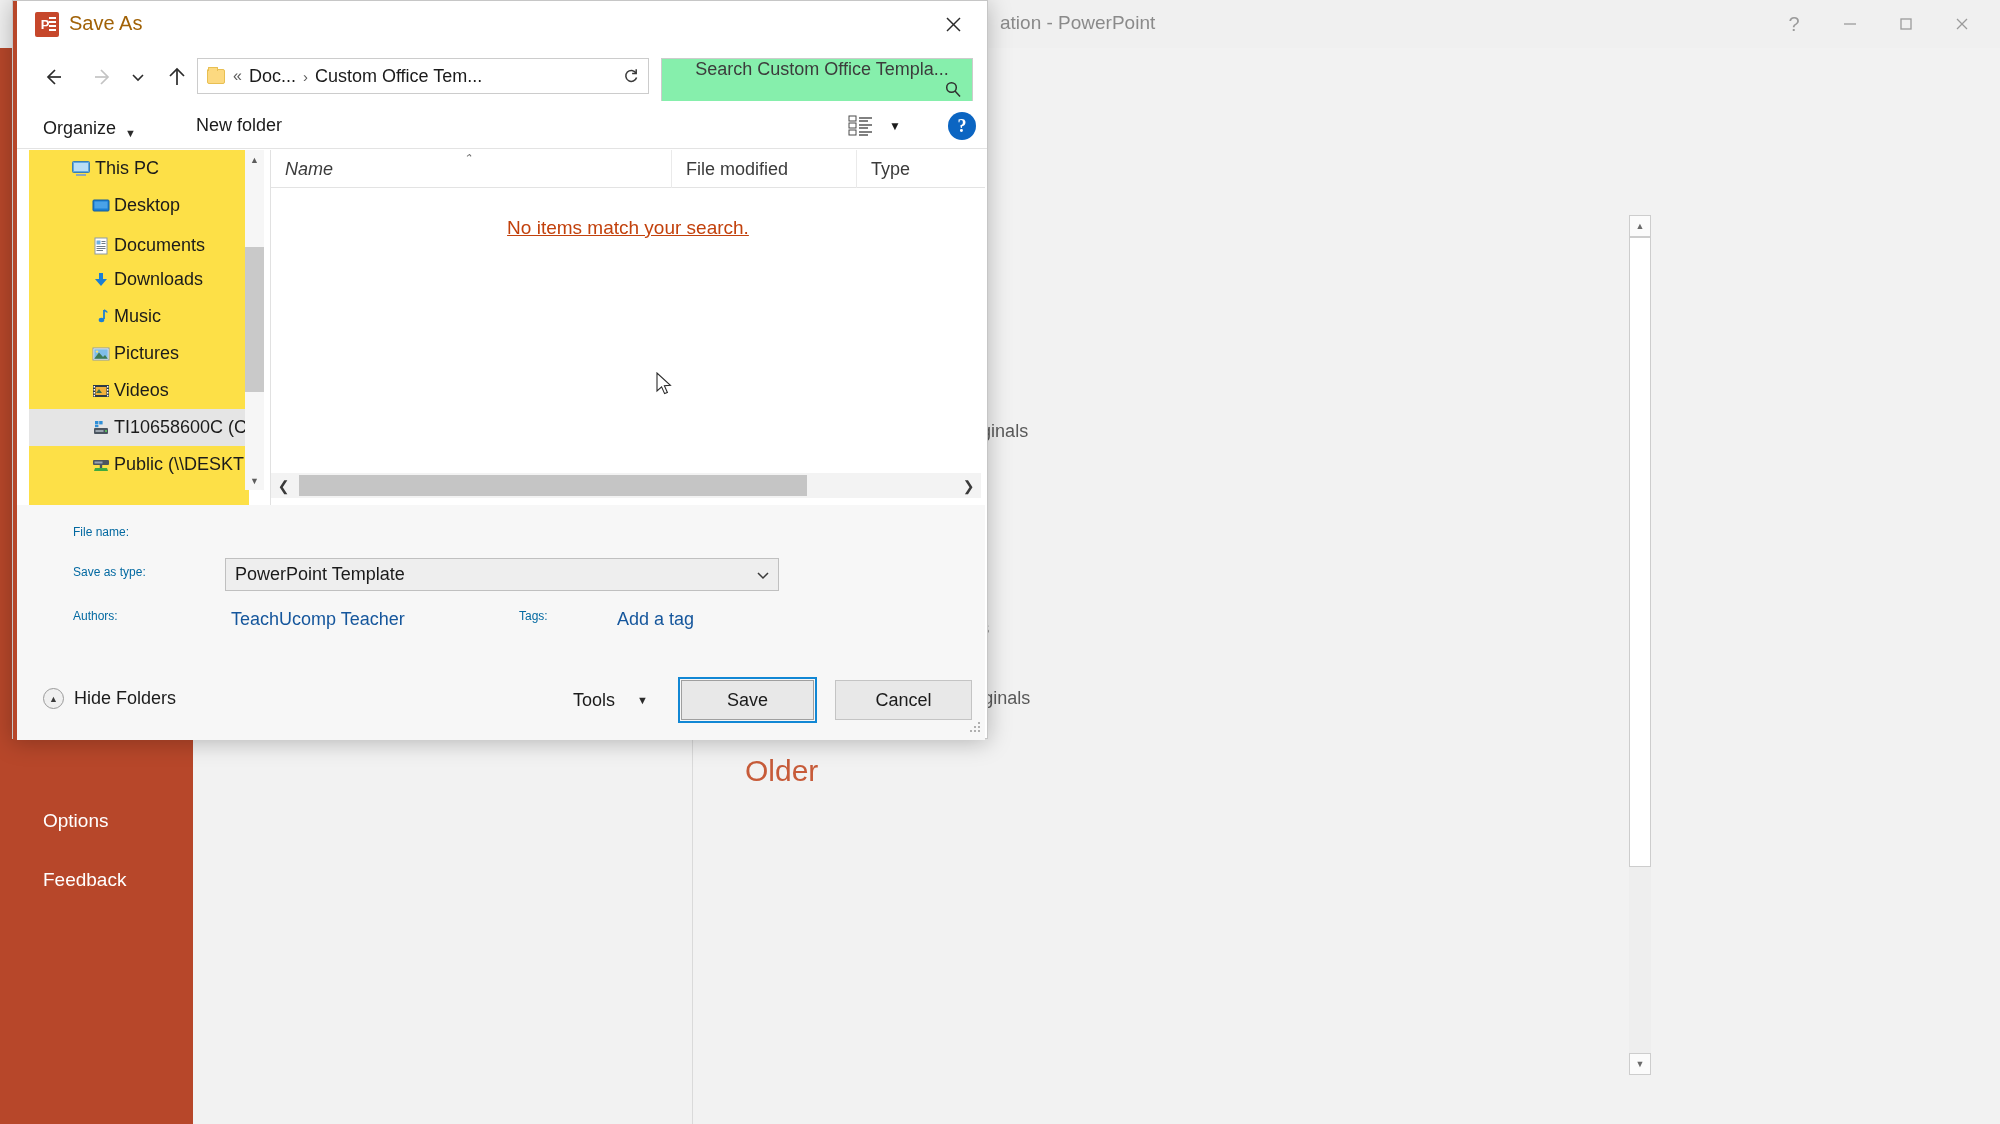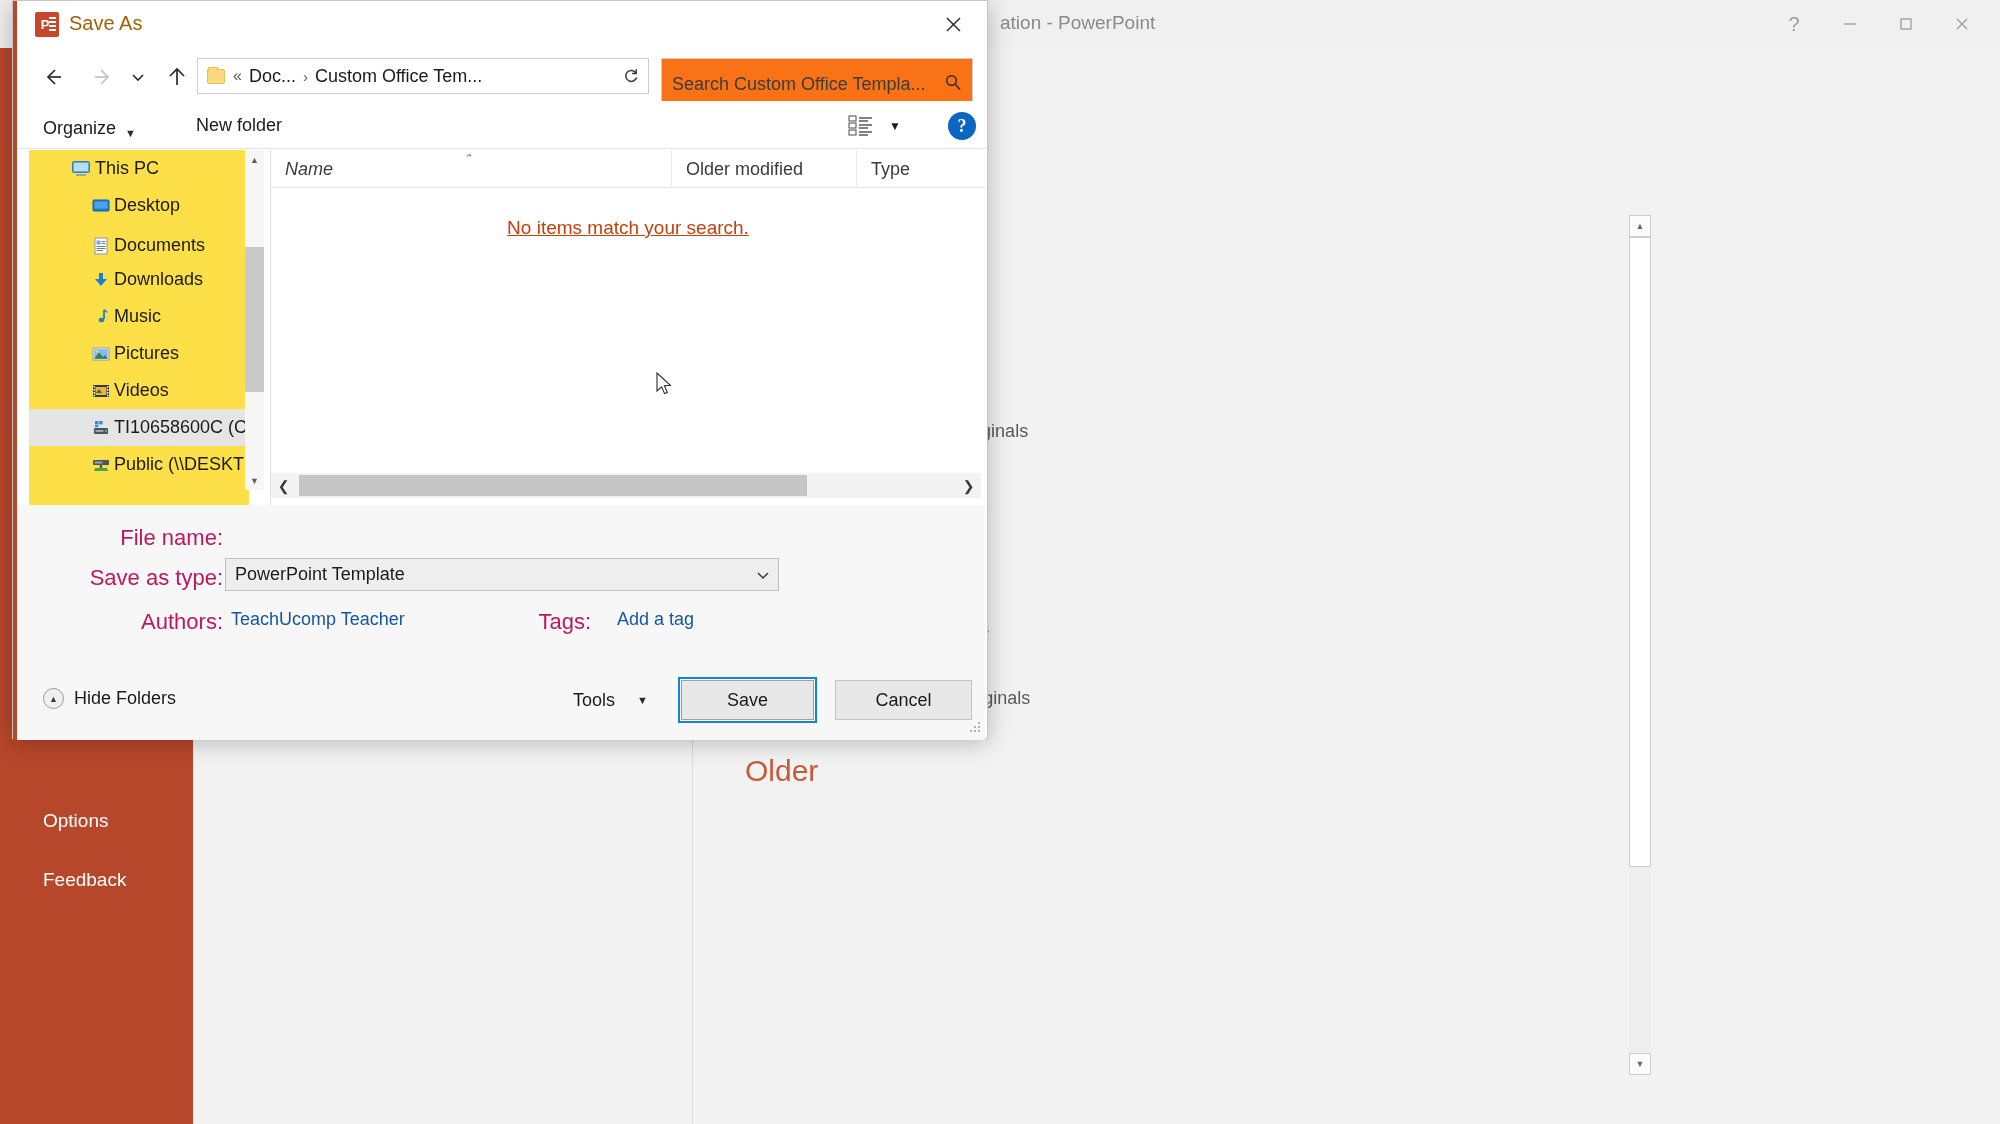--- a/index.html
+++ b/index.html
@@ -182,22 +182,22 @@
     display:flex; align-items:center; justify-content:center; color:#4a4a4a;
   }
   .addr-refresh {
     position: absolute; left: 600px; top: 57px; width: 36px; height: 36px;
     border:1px solid #cccccc; border-left:none; background:#ffffff;
     display:flex; align-items:center; justify-content:center;
     color:#3a3a3a; font-size:18px;
   }
   .searchbox {
     position: absolute; left: 648px; top: 57px; width: 312px; height: 52px;
-    border: 1px solid #cccccc; background:#f97316;
-    display:flex; align-items:center;
+    border: 1px solid #cccccc; background:#86efac;
+    display:flex; align-items:center;flex-direction:column;
   }
   .searchbox .sp {
     font-size: 18px; color: #3c3c3c; margin-left: 10px; white-space: nowrap;
     overflow: hidden;
   }
   .search-icon { margin-left:auto; margin-right:10px; color:#2f2f2f; }
 
   
   .dlg-toolbar {
     position: absolute; left: 4px; top: 100px; right: 0; height: 48px;
@@ -316,21 +316,21 @@
     position:absolute; left: 28px; top: 2px; width: 508px; height: 21px;
     background: #c5c5c5;
   }
 
   
   .dlg-form {
     position: absolute; left: 4px; top: 504px; width: 968px; height: 235px;
     background: #f7f7f7;
   }
   .form-label {
-    position: absolute; font-size: 22px; color: #be185d; text-align: right;
+    position: absolute; font-size: 12px; color: #0369a1; 
     white-space: nowrap;
   }
   #lbl-filename  { left: 60px;  top: 524px; width: 150px; }
   #lbl-savetype  { left: 60px;  top: 564px; width: 150px; }
   #lbl-authors   { left: 60px;  top: 608px; width: 150px; }
   #lbl-tags      { left: 506px; top: 608px; width: 72px; }
 
   .form-field {
     position: absolute; left: 212px; height: 33px;
     background: #ffffff; border: 1px solid #a8a8a8;
@@ -678,21 +678,21 @@
 
     <div class="pane-split"></div>
 
     <div class="filelist">
       <div class="fl-header">
         <div class="fl-col" id="fl-col-0">
           <span>Name</span>
           <span class="fl-sortcaret">⌃</span>
         </div>
         <div class="fl-col" id="fl-col-1">
-          <span>Older modified</span>
+          <span>File modified</span>
         </div>
         <div class="fl-col" id="fl-col-2">
           <span>Type</span>
         </div>
       </div>
       <div class="fl-empty">No items match your search.</div>
       <div class="cursor-arrow">
         <svg width="18" height="26" viewBox="0 0 18 26">
             <path d="M1 1 L1 19 L5.6 14.8 L8.6 21.6 L11.4 20.4 L8.4 13.8 L14.4 13.4 Z" fill="#ffffff" stroke="#2b2b2b" stroke-width="1.1"></path>
           </svg>

